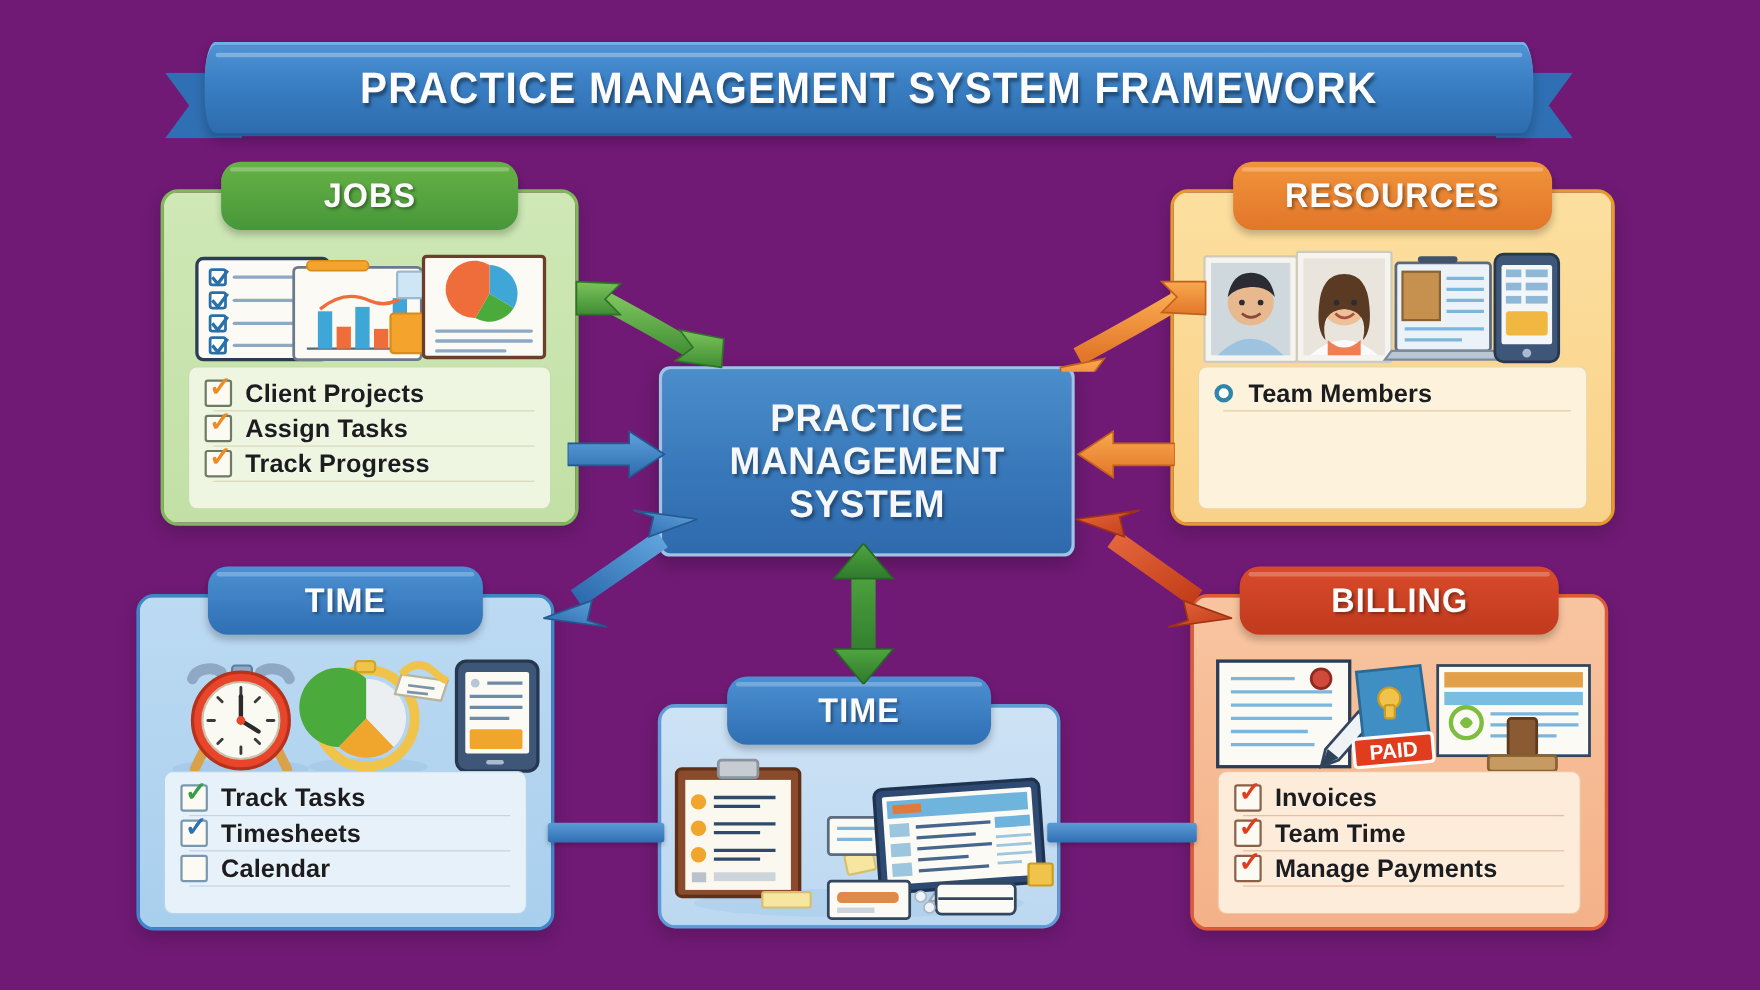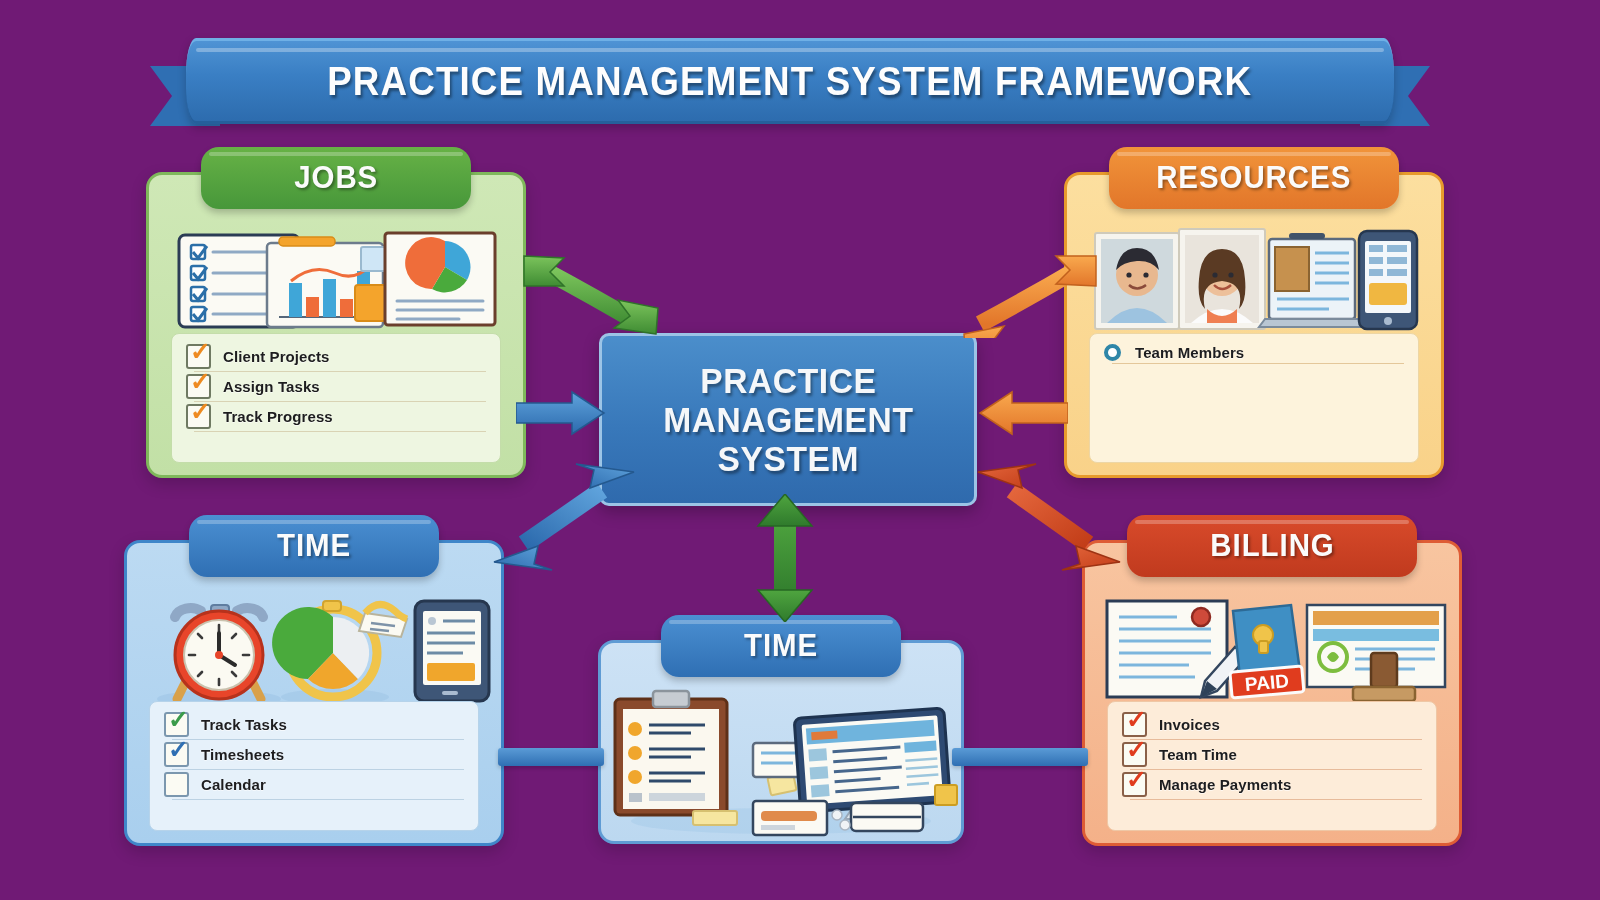--- a/index.html
+++ b/index.html
@@ -43,38 +43,38 @@
   .card .clip:before{content:"";position:absolute;left:8px;right:8px;top:5px;height:4px;
     background:rgba(255,255,255,.25);border-radius:3px;}
   .clip-title{
     color:#fbfbfb;font-weight:bold;font-size:31px;letter-spacing:1px;
     text-shadow:2px 2px 3px rgba(0,0,0,.38);transform:scaleX(.95);white-space:nowrap;
   }
   .art{position:absolute;left:0;right:0;height:120px;}
   .list{position:absolute;left:22px;right:22px;border-radius:8px;padding:8px 0 4px 0;}
   .row{display:flex;align-items:center;padding:2px 14px 3px 14px;position:relative;}
   .row .line{position:absolute;left:22px;right:14px;bottom:0;height:1.5px;}
-  .row .lbl{font-size:15px;font-weight:bold;color:#1d1d1f;letter-spacing:.1px;
+  .row .lbl{font-size:23px;font-weight:bold;color:#1d1d1f;letter-spacing:.1px;
     text-shadow:0 1px 0 rgba(255,255,255,.6);white-space:nowrap;}
   .cbx{width:21px;height:21px;border-radius:3px;margin-right:12px;position:relative;flex:0 0 auto;
     background:#fbfbf3;}
   .tick{position:absolute;left:2px;top:-7px;font-size:25px;font-weight:bold;line-height:1;}
   .bul{width:17px;height:17px;border-radius:50%;margin-right:14px;flex:0 0 auto;
     background:#ffffff;box-sizing:border-box;}
 
   
   #card-jobs{left:146px;top:172px;width:374px;height:300px;
     background:linear-gradient(180deg,#cfe8b6 0%,#c2e0a6 100%);border:3px solid #7fb85b;}
   #card-jobs .clip{width:270px;background:linear-gradient(180deg,#67b246 0%,#47973a 100%);}
   #card-jobs .list{top:158px;bottom:12px;background:#eef6e1;border:1px solid #c4ddaa;}
   #card-jobs .row .line{background:#d9d3b4;}
 
   
   #card-res{left:1064px;top:172px;width:374px;height:300px;
-    background:linear-gradient(180deg,#fcdf9f 0%,#f9d289 100%);border:3px solid #e79a2c;}
+    background:linear-gradient(180deg,#fcdf9f 0%,#f9d289 100%);border:3px solid #e79a2c;padding-left:24px;}
   #card-res .clip{width:290px;background:linear-gradient(180deg,#f1943a 0%,#e2762a 100%);}
   #card-res .list{top:158px;bottom:12px;background:#fdf3dc;border:1px solid #edd6a5;}
   #card-res .row .line{background:#e4c79a;}
   #card-res .bul{border:4px solid #2f86a8;}
   #card-res .bul.b2{border-color:#2e6fa8;}
   #card-res .bul.b3{border-color:#27539a;}
 
   
   #card-time-left{left:124px;top:540px;width:374px;height:300px;
     background:linear-gradient(180deg,#bcdaf2 0%,#a9cfee 100%);border:3px solid #3f86c9;}

